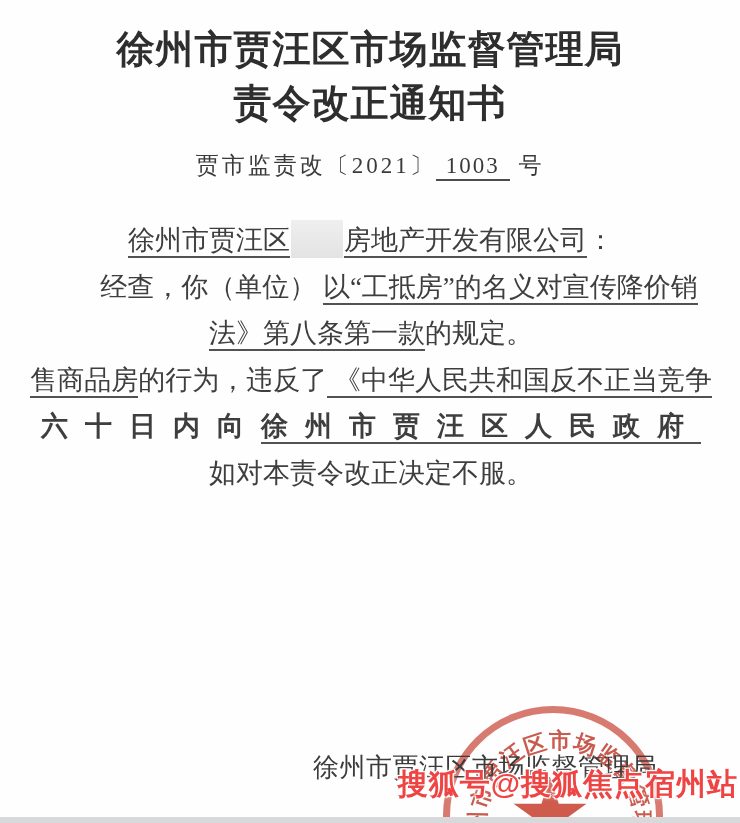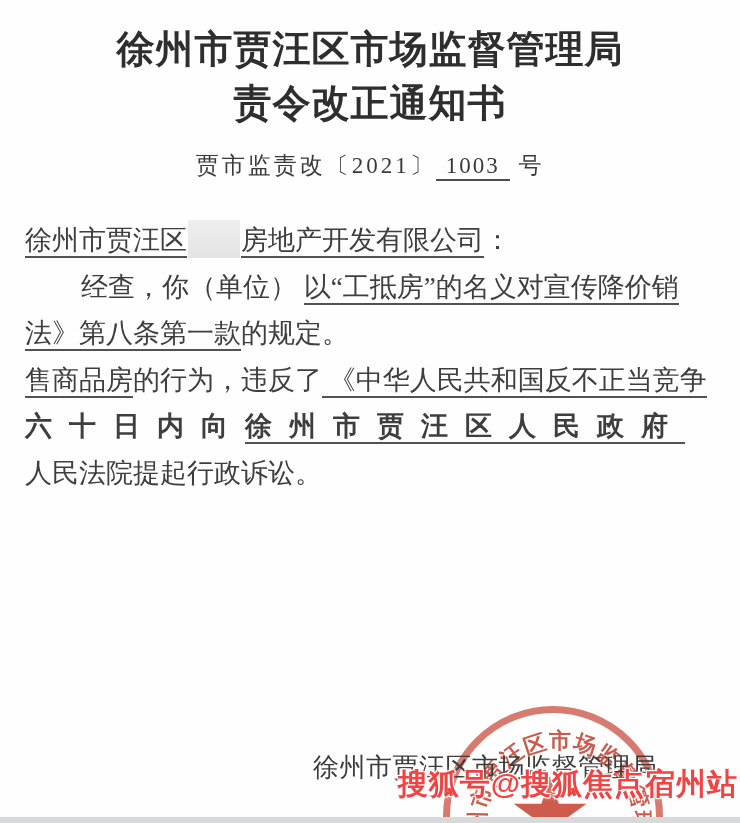--- a/index.html
+++ b/index.html
@@ -31,21 +31,21 @@
     letter-spacing: 2px;
     text-align: right;
   }
 
   
   .body-text {
     position: absolute; top: 217px; left: 25px; width: 692px;
     font-size: 27px; line-height: 46.5px; color: #3e3e3e;
     filter: blur(0.3px);
   }
-  .line { white-space: nowrap; }
+  .line { white-space: nowrap; text-align: center; }
   .indent { padding-left: 56px; }
   .u {
     border-bottom: 2px solid #525252;
     padding-bottom: 1px;
   }
   .redacted {
     display: inline-block;
     width: 52px; height: 38px;
     background: linear-gradient(#efefef, #e3e3e3);
     vertical-align: middle;
@@ -135,21 +135,21 @@
     <div class="line"><span class="u">法》第八条第一款</span><span>的规定。</span></div>
 
     <div class="line"><span class="u">售商品房</span><span>的行为，违反了</span><span class="u"> 《中华人民共和国反不正当竞争</span></div>
 
 
 
 
     <div class="line spread"><span>六十日内向</span><span class="u">徐州市贾汪区人民政府</span></div>
 
 
-    <div class="line"><span>人民法院提起行政诉讼。</span></div>
+    <div class="line"><span>如对本责令改正决定不服。</span></div>
   </div>
 
   <div class="seal">
     <span class="star">★</span>
 
     <span class="seal-ch c1">州</span>
     <span class="seal-ch c2">市</span>
     <span class="seal-ch c3">贾</span>
     <span class="seal-ch c4">汪</span>
     <span class="seal-ch c5">区</span>

